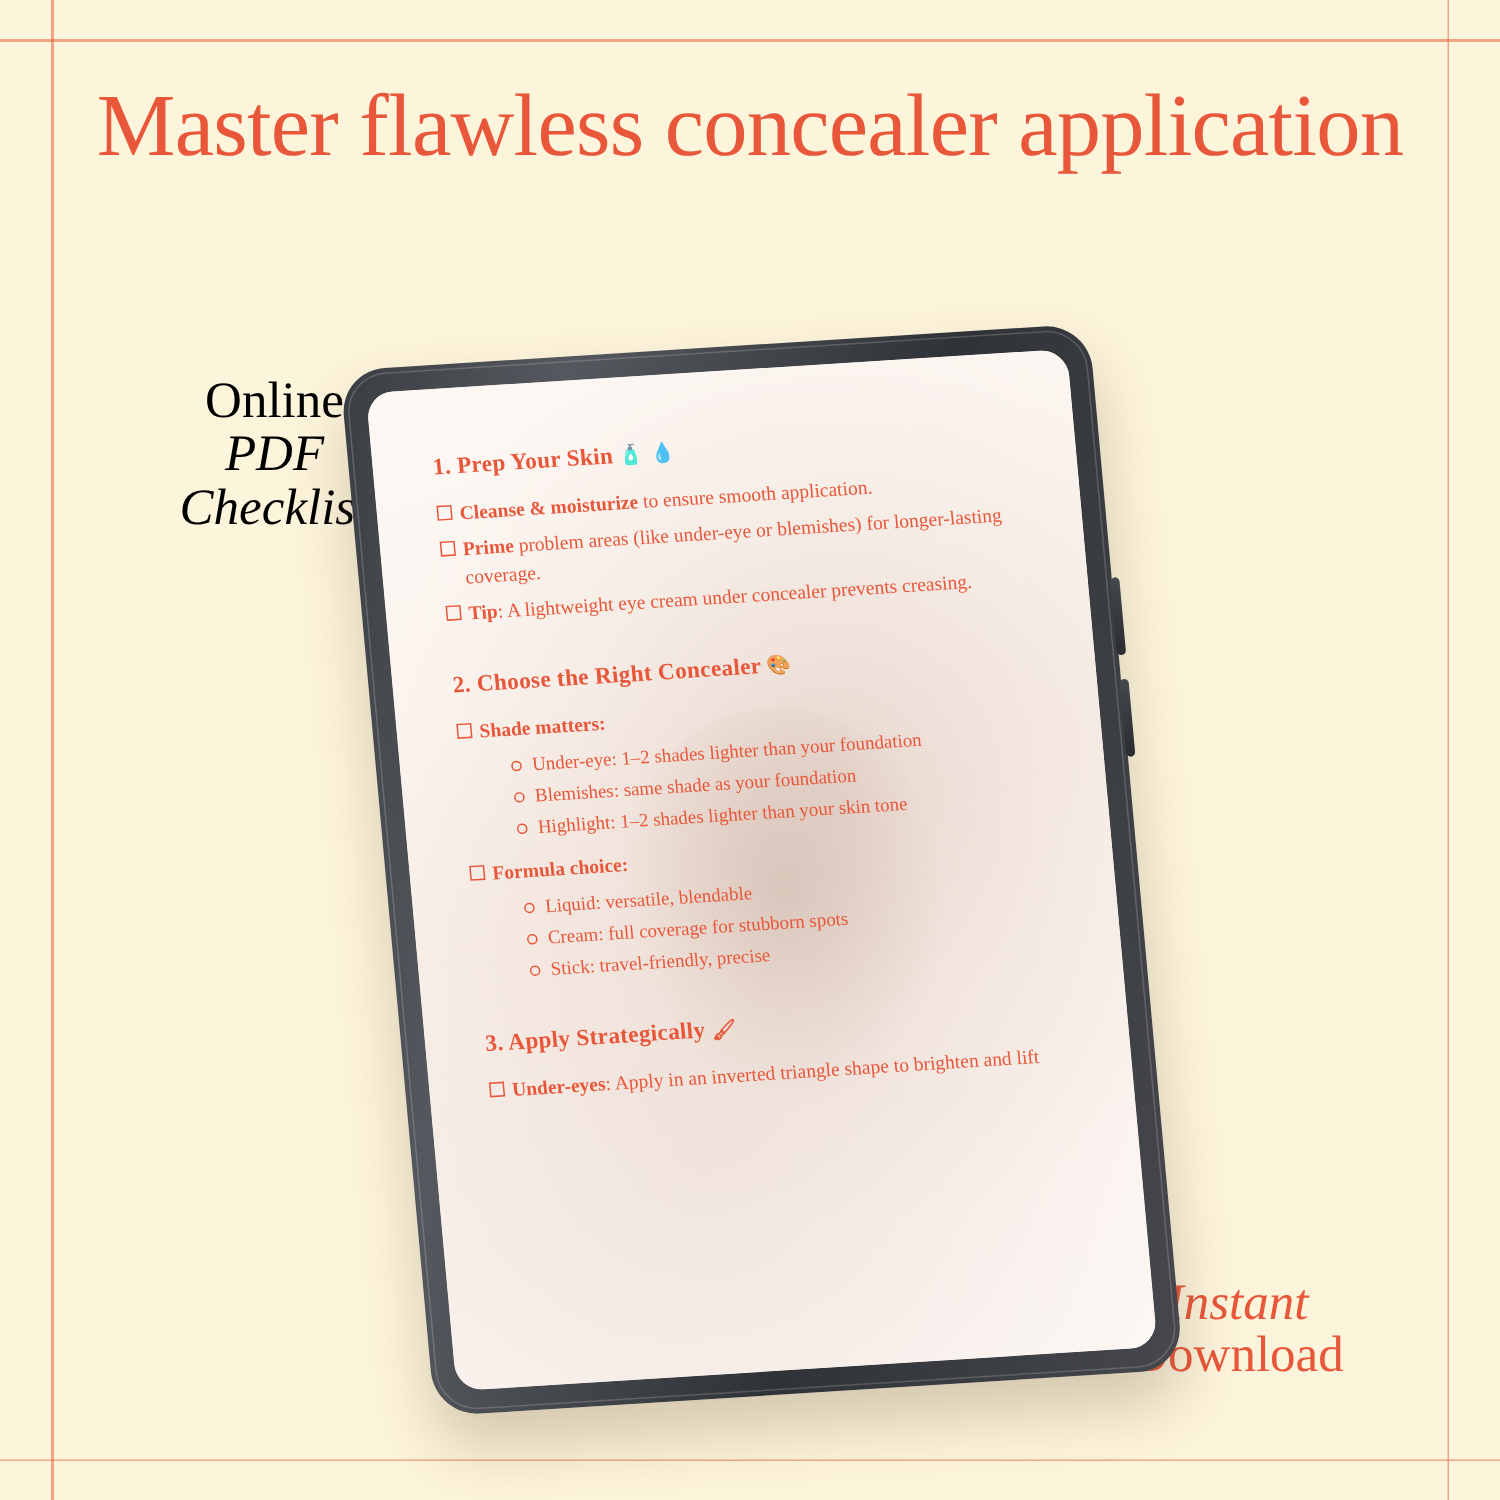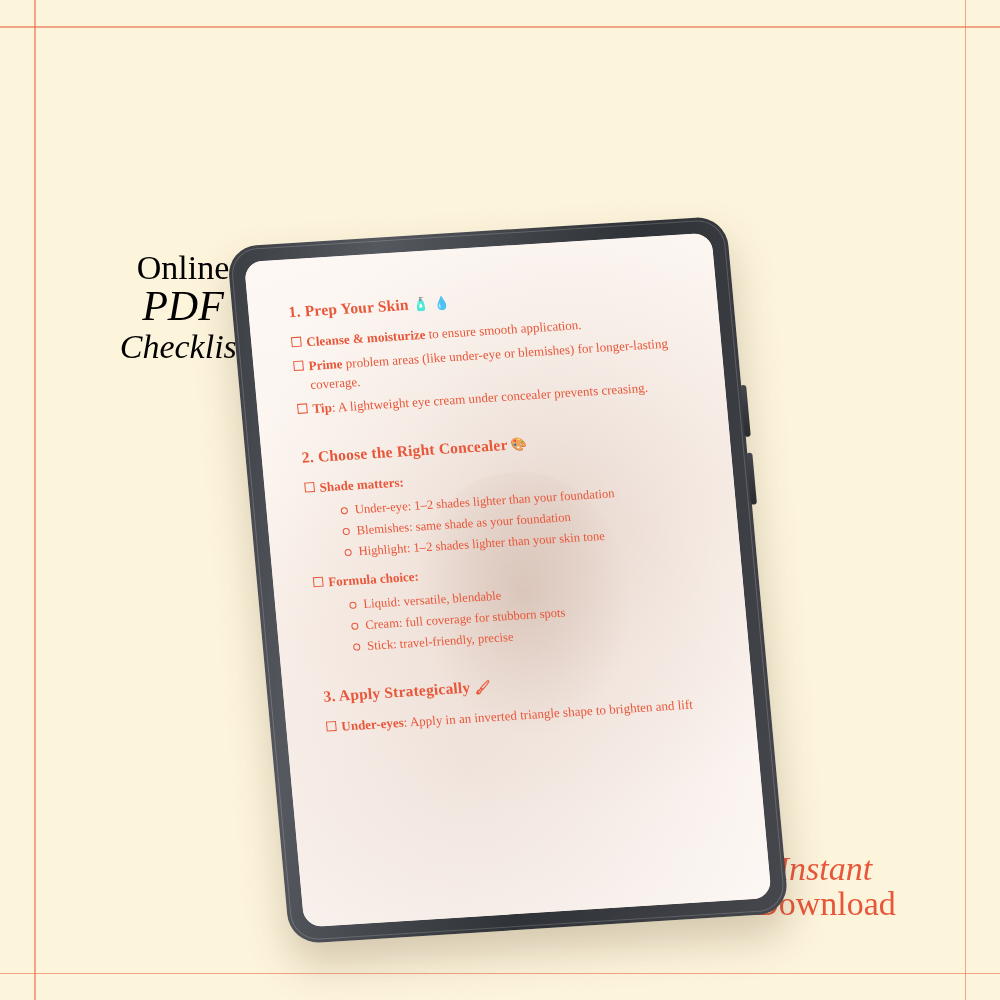--- a/index.html
+++ b/index.html
@@ -23,21 +23,21 @@
     font-size:59px;line-height:62px;letter-spacing:-0.5px;
     font-weight:400;
   }
   .headline .l2{display:block;}
 
   .badge-left{
     position:absolute;left:88px;top:250px;width:190px;
     text-align:center;color:#000000;line-height:1.04;
   }
   .badge-left .b1{font-size:34px;display:block;}
-  .badge-left .b2{font-size:42px;display:block;font-style:italic;}
+  .badge-left .b2{font-size:34px;display:block;font-style:italic;}
   .badge-left .b3{font-size:34px;display:block;font-style:italic;}
 
   .badge-right{
     position:absolute;right:60px;bottom:78px;width:230px;
     text-align:center;color:#e8573a;line-height:1.05;
   }
   .badge-right .r1{font-size:34px;display:block;font-style:italic;}
   .badge-right .r2{font-size:34px;display:block;}
 
   
@@ -111,20 +111,21 @@
 </style>
 </head>
 <body>
 
 <div class="frame-line frame-left"></div>
 <div class="frame-line frame-right"></div>
 <div class="frame-line frame-top"></div>
 <div class="frame-line frame-bottom"></div>
 
 <div class="headline">
+  <span>Master flawless concealer application</span>
 </div>
 
 <div class="badge-left">
   <span class="b1">Online</span>
   <span class="b2">PDF</span>
   <span class="b3">Checklist</span>
 </div>
 
 <div class="badge-right">
   <span class="r1">Instant</span>

